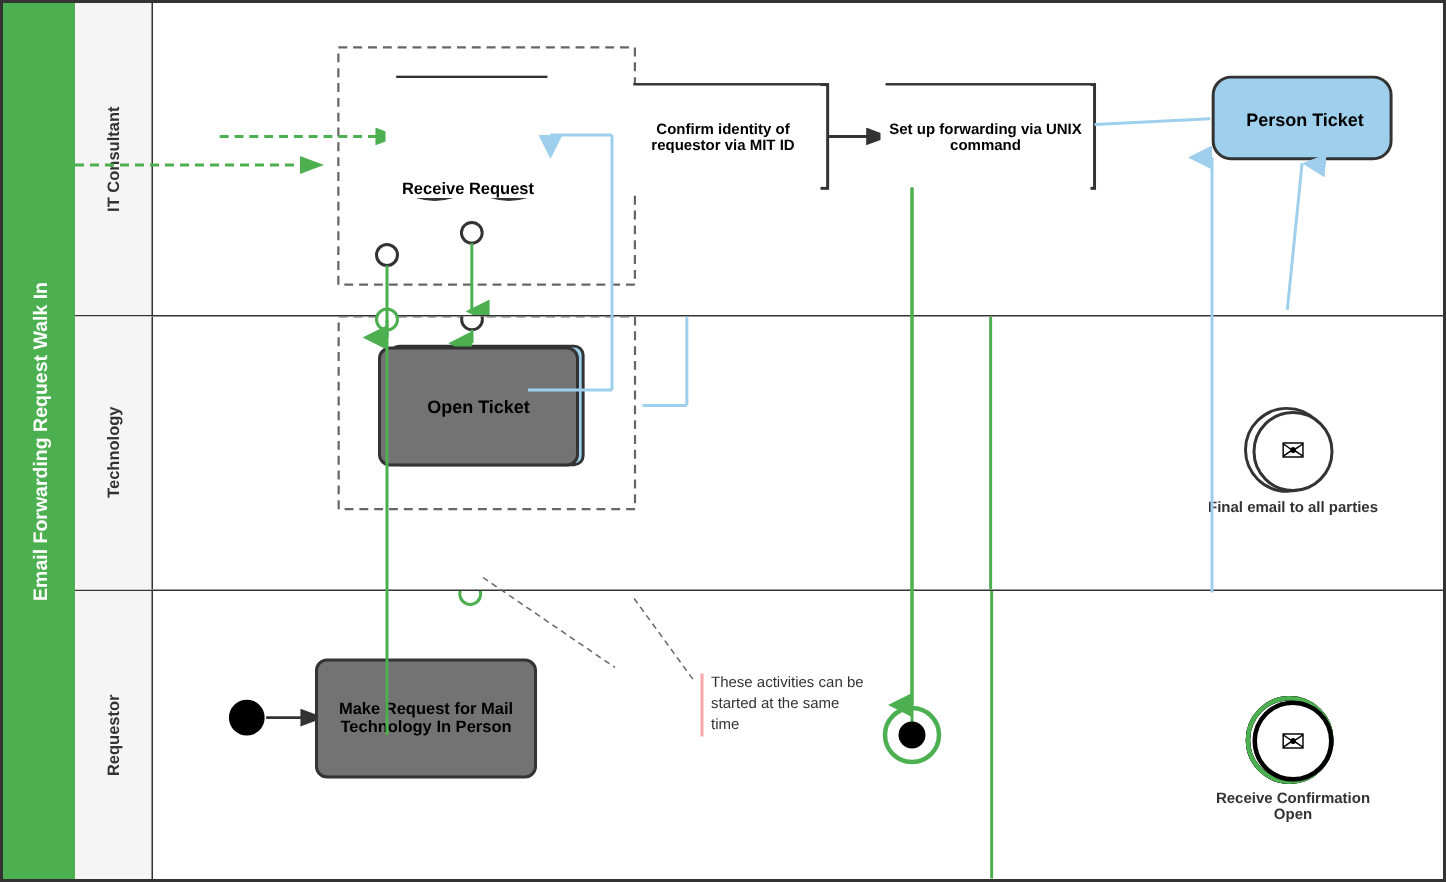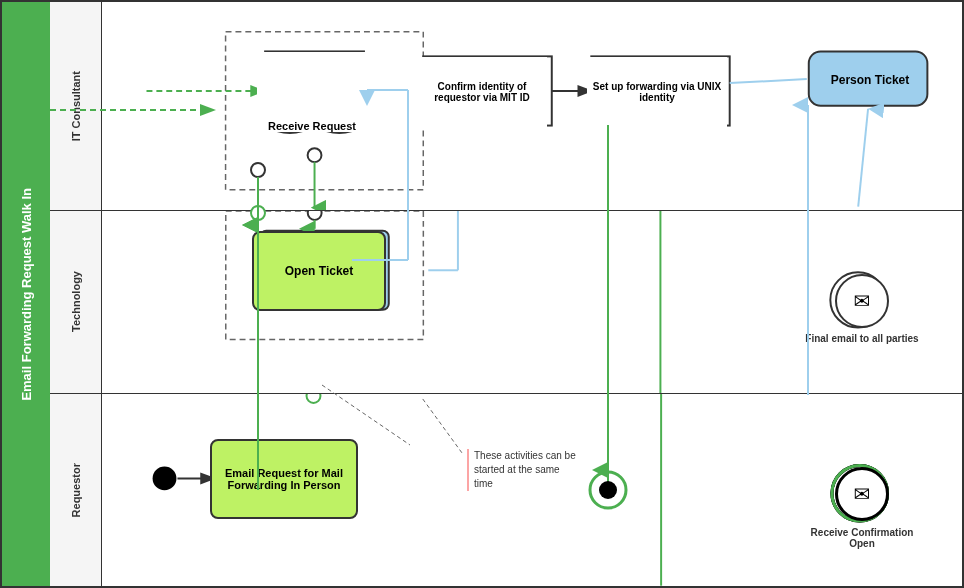--- a/index.html
+++ b/index.html
@@ -88,21 +88,21 @@
     
     .shape {
       position: absolute;
       display: flex;
       align-items: center;
       justify-content: center;
       text-align: center;
     }
     
     .shape-rounded-blue {
-      background: #bef264;
+      background: #737373;
       border: 2px solid #333;
       border-radius: 10px;
       font-size: 11px;
       font-weight: bold;
       color: #000;
     }
     
     .shape-rect-white {
       background: #fff;
       border: 2px solid #333;
@@ -211,21 +211,21 @@
 
         <div class="shape shape-document" style="left:155px; top:50px; width:110px; height:80px;align-items:flex-end;">
           <span style="font-size:11px;font-weight:bold;">Receive Request</span>
         </div>
 
         <div class="shape shape-rect-white" style="left:315px; top:55px; width:130px; height:70px; border:none;">
           <span style="font-size:10px;font-weight:bold;padding:4px;">Confirm identity of requestor via MIT ID</span>
         </div>
 
         <div class="shape shape-rect-white" style="left:485px; top:55px; width:140px; height:70px; border:none;">
-          <span style="font-size:10px;font-weight:bold;padding:4px;">Set up forwarding via UNIX identity</span>
+          <span style="font-size:10px;font-weight:bold;padding:4px;">Set up forwarding via UNIX command</span>
         </div>
 
         <div class="shape" style="left:706px; top:50px; width:124px; height:55px;">
           <span style="font-size:12px;font-weight:bold;">Person Ticket</span>
         </div>
       </div>
     </div>
 
     <div class="swim-lane lane-tech">
       <div class="lane-label-col">
@@ -295,21 +295,21 @@
           <circle cx="760" cy="100" r="28" fill="none" stroke="#4caf50" stroke-width="3"></circle>
 
           <defs>
             <marker id="arrowBlack2" markerWidth="8" markerHeight="8" refX="6" refY="3" orient="auto">
               <path d="M0,0 L0,6 L8,3 z" fill="#333"></path>
             </marker>
           </defs>
         </svg>
 
         <div class="shape shape-rounded-blue" style="left:108px; top:45px; width:148px; height:80px; border-radius:8px; border:2px solid #333;">
-          <span style="font-size:11px;font-weight:bold;padding:6px;">Email Request for Mail Forwarding In Person</span>
+          <span style="font-size:11px;font-weight:bold;padding:6px;">Make Request for Mail Technology In Person</span>
         </div>
 
         <div class="annotation-text" style="left:365px; top:55px; width:110px;">
           <span>These activities can be started at the same time</span>
         </div>
 
         <div class="email-circle" style="left:733px; top:73px; border: 3px solid #000;">
           <span class="email-icon">✉</span>
         </div>
         <div class="shape-label" style="left:695px; top:133px; width:130px;">

